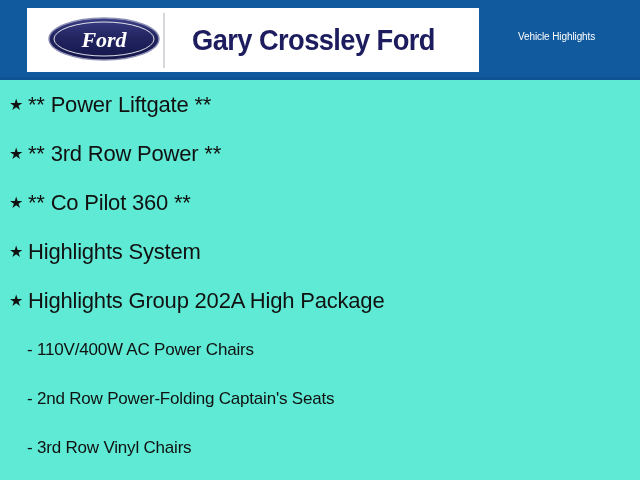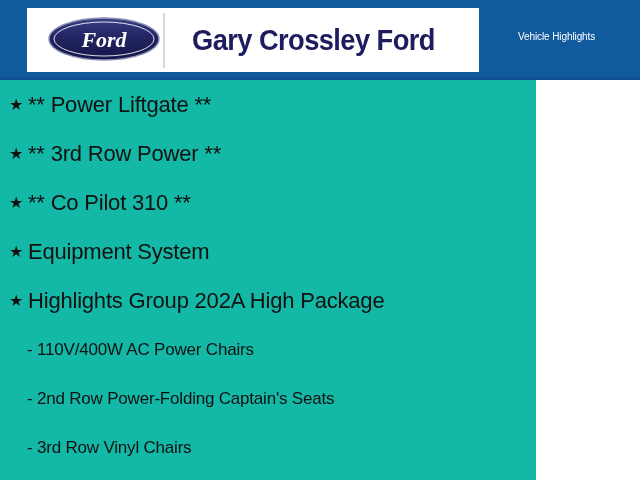--- a/index.html
+++ b/index.html
@@ -8,23 +8,23 @@
   }
   body {
     width: 640px;
     height: 480px;
     background: #ffffff;
     font-family: "Liberation Sans", sans-serif;
     overflow: hidden;
   }
   .page {
     position: relative;
-    width: 536px;
+    width: 640px;
     height: 480px;
-    background: #14b8a6;
+    background: #5eead4;
   }
 
   
   .header-band {
     position: absolute;
     left: 0;
     top: 0;
     width: 640px;
     height: 80px;
     background: #125a9e;
@@ -183,26 +183,26 @@
       <span class="hl-text">** Power Liftgate **</span>
     </div>
 
     <div class="hl-row level-1">
       <span class="hl-bullet">★</span>
       <span class="hl-text">** 3rd Row Power **</span>
     </div>
 
     <div class="hl-row level-1">
       <span class="hl-bullet">★</span>
-      <span class="hl-text">** Co Pilot 310 **</span>
-    </div>
-
-    <div class="hl-row level-1">
-      <span class="hl-bullet">★</span>
-      <span class="hl-text">Equipment System</span>
+      <span class="hl-text">** Co Pilot 360 **</span>
+    </div>
+
+    <div class="hl-row level-1">
+      <span class="hl-bullet">★</span>
+      <span class="hl-text">Highlights System</span>
     </div>
 
     <div class="hl-row level-1">
       <span class="hl-bullet">★</span>
       <span class="hl-text">Highlights Group 202A High Package</span>
     </div>
 
     <div class="hl-row level-2">
       <span class="hl-dash">-</span>
       <span class="hl-text">110V/400W AC Power Chairs</span>

